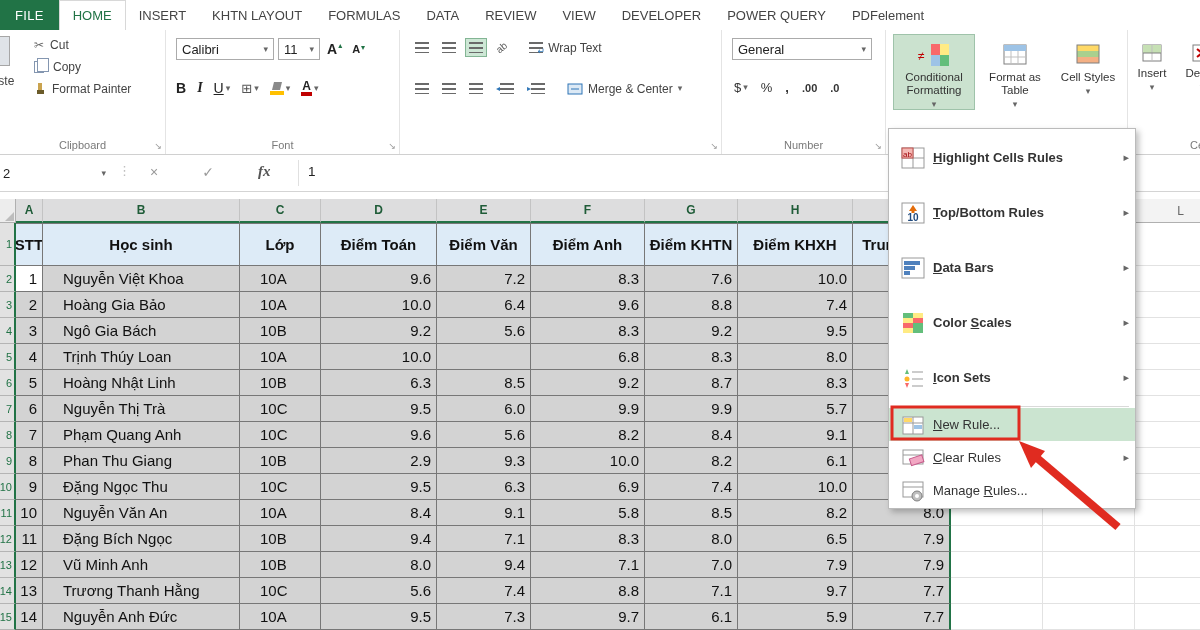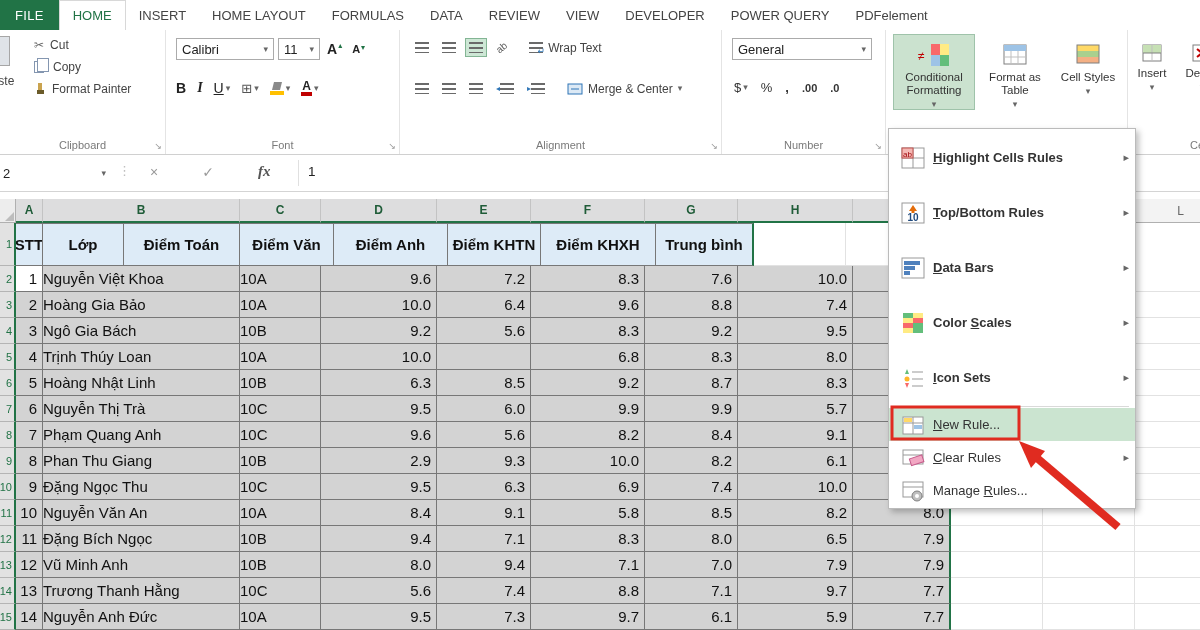--- a/index.html
+++ b/index.html
@@ -108,21 +108,21 @@
   .chrow{height:24px;}
   .chcell{justify-content:center;font-size:12px;background:#f3f3f3;color:#666;border-right:1px solid #c3c3c3;border-bottom:1px solid #b0b0b0;height:24px;}
   .chcell.sel{background:#ddddde;color:#1f5c38;font-weight:bold;border-bottom:2px solid #217346;}
   .corner{position:relative;background:#ededed;border-right:1px solid #b0b0b0;border-bottom:1px solid #b0b0b0;}
   .corner::after{content:"";position:absolute;right:1px;bottom:1px;border-left:9px solid transparent;border-bottom:9px solid #bdbdbd;}
   
   .rownum{justify-content:flex-end;padding-right:2px;font-size:11px;background:#e2e2e2;color:#217346;border-right:2px solid #217346;border-bottom:1px solid #b5b5b5;}
   
   .tcell{background:#d3d3d3;border-right:1px solid #777;border-bottom:1px solid #777;font-size:15px;color:#111;}
   .tcell.num{justify-content:flex-end;padding-right:5px;}
-  .tcell.txt{padding-left:0;}
+  .tcell.txt{padding-left:20px;}
   .tcell.active{background:#fff;}
   .tcell.tbcol{border-right:2px solid #217346;}
   .throwh .tcell{background:#ddebf7;font-weight:bold;justify-content:center;padding:0;border-top:1px solid #777;}
   .outside{background:#fff;border-right:1px solid #e2e2e2;border-bottom:1px solid #e2e2e2;}
 
   
   .cf-menu{position:absolute;left:888px;top:128px;width:248px;background:#fff;border:1px solid #bbb;
            box-shadow:3px 3px 6px rgba(0,0,0,.25);z-index:50;padding:1px 0;}
   .mitem{display:flex;align-items:center;padding:0 6px 0 4px;}
   .mitem.lg{height:55px;}
@@ -140,21 +140,21 @@
 </head>
 <body>
 
 <div class="screen">
 
   <header class="tabbar">
     <div class="file-tab">FILE</div>
     <nav class="tabs">
         <div class="tab active">HOME</div>
         <div class="tab">INSERT</div>
-        <div class="tab">HOME LAYOUT</div>
+        <div class="tab">KHTN LAYOUT</div>
         <div class="tab">FORMULAS</div>
         <div class="tab">DATA</div>
         <div class="tab">REVIEW</div>
         <div class="tab">VIEW</div>
         <div class="tab">DEVELOPER</div>
         <div class="tab">POWER QUERY</div>
         <div class="tab">PDFelement</div>
       </nav>
   </header>
 
@@ -265,21 +265,20 @@
           </span>
         <span class="txtbtn">
           <svg width="16" height="12">
               <rect x="1" y="1" width="14" height="10" fill="#dce9f5" stroke="#2e75b6"></rect>
               <line x1="4" y1="6" x2="12" y2="6" stroke="#2e75b6"></line>
             </svg>
           <span>Merge &amp; Center</span>
           <span class="dd">▾</span>
         </span>
       </div>
-      <div class="rg-label">Alignment</div>
       <span class="launcher">↘</span>
     </div>
 
     <div class="rgroup g-number">
       <div class="num-row1">
         <div class="combo combo-number">
           <span>General</span>
           <span class="dd">▾</span>
         </div>
       </div>
@@ -388,20 +387,21 @@
         <div class="gcell chcell sel" style="width: 115px;">H</div>
         <div class="gcell chcell sel" style="width: 98px;">I</div>
         <div class="gcell chcell" style="width: 92px;">J</div>
         <div class="gcell chcell" style="width: 92px;">K</div>
         <div class="gcell chcell" style="width: 92px;">L</div>
       </div>
     <div>
         <div class="grow throwh" style="height: 43px;">
           <div class="gcell rownum" style="width: 16px; height: 100%;">1</div>
           <div class="gcell tcell" style="width: 27px; height: 100%;">STT</div>
+          <div class="gcell tcell" style="width: 197px; height: 100%;">Học sinh</div>
           <div class="gcell tcell" style="width: 81px; height: 100%;">Lớp</div>
           <div class="gcell tcell" style="width: 116px; height: 100%;">Điểm Toán</div>
           <div class="gcell tcell" style="width: 94px; height: 100%;">Điểm Văn</div>
           <div class="gcell tcell" style="width: 114px; height: 100%;">Điểm Anh</div>
           <div class="gcell tcell" style="width: 93px; height: 100%;">Điểm KHTN</div>
           <div class="gcell tcell" style="width: 115px; height: 100%;">Điểm KHXH</div>
           <div class="gcell tcell tbcol" style="width: 98px; height: 100%;">Trung bình</div>
           <div class="gcell outside" style="width: 92px; height: 100%;"></div>
           <div class="gcell outside" style="width: 92px; height: 100%;"></div>
           <div class="gcell outside" style="width: 92px; height: 100%;"></div>

